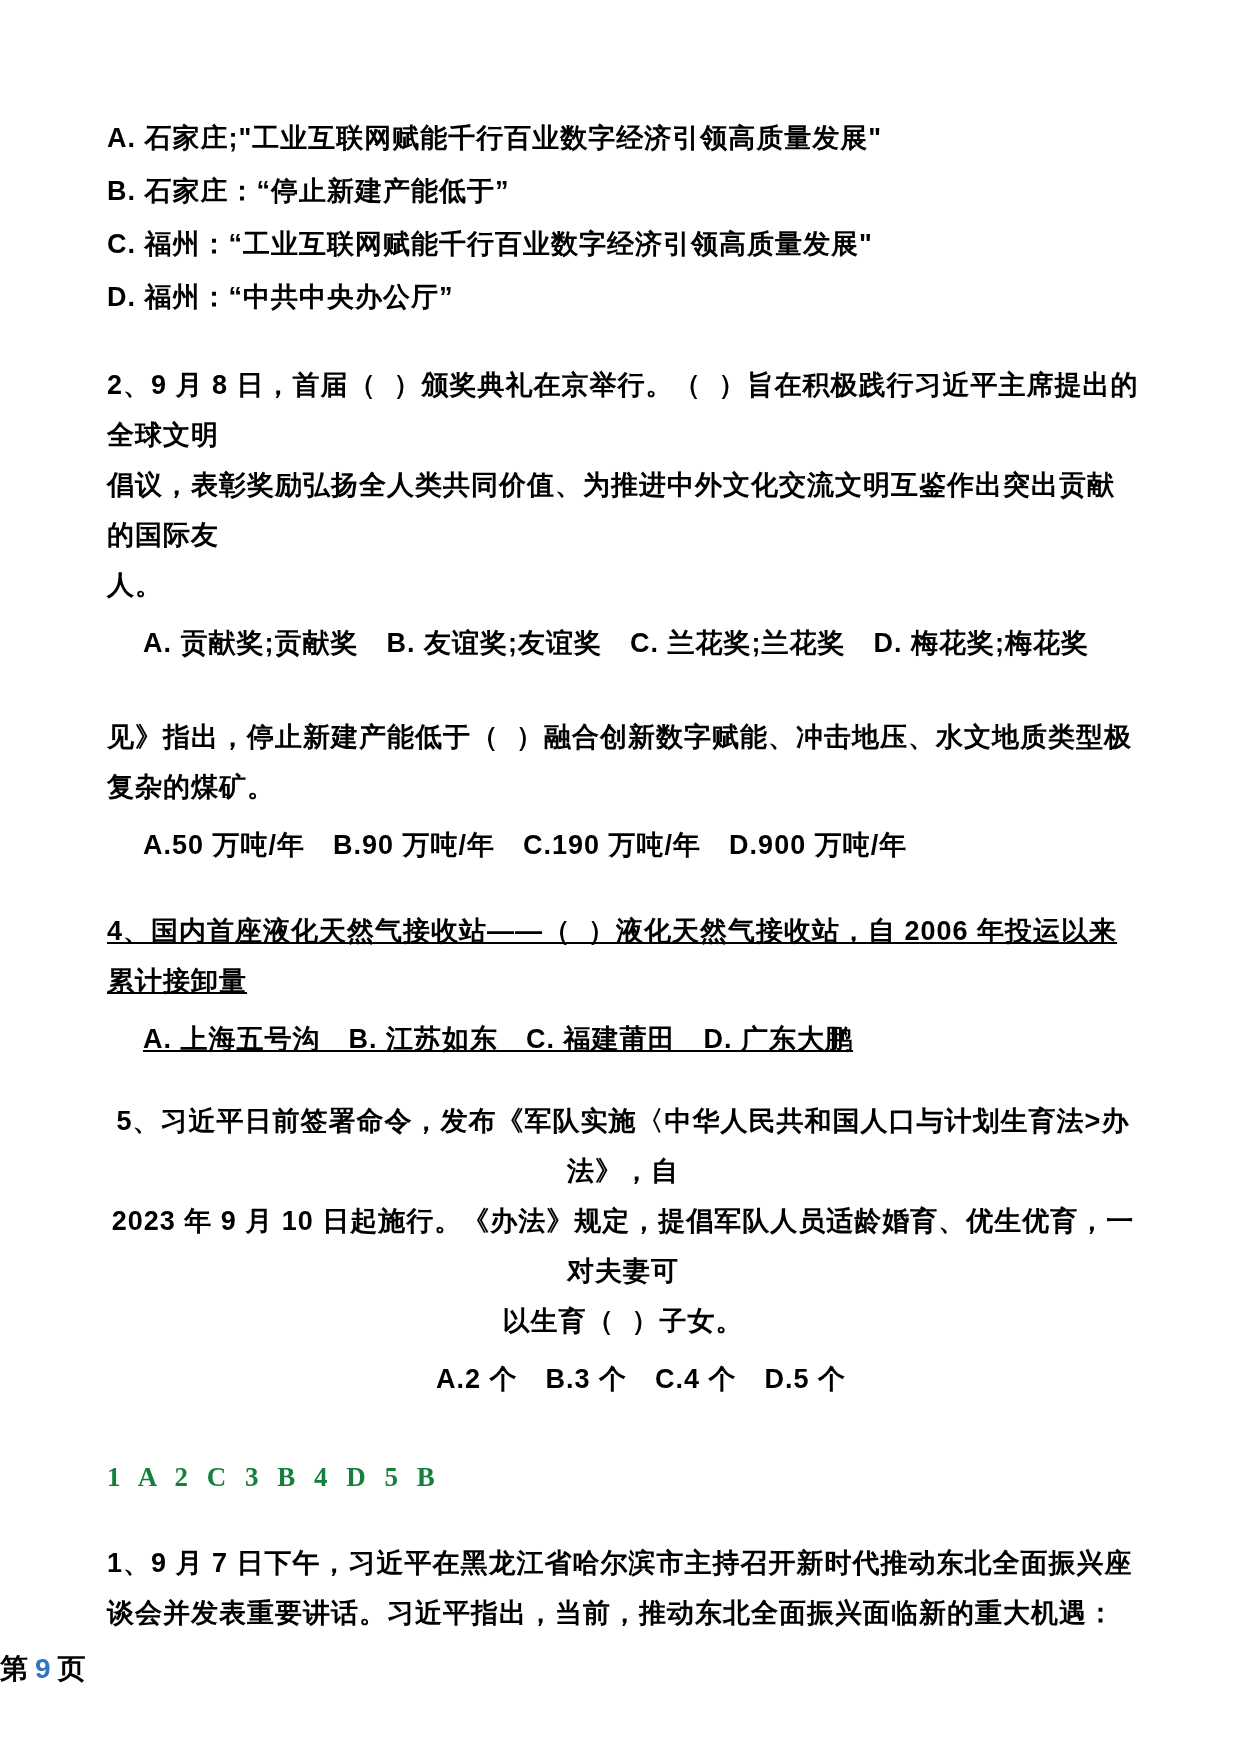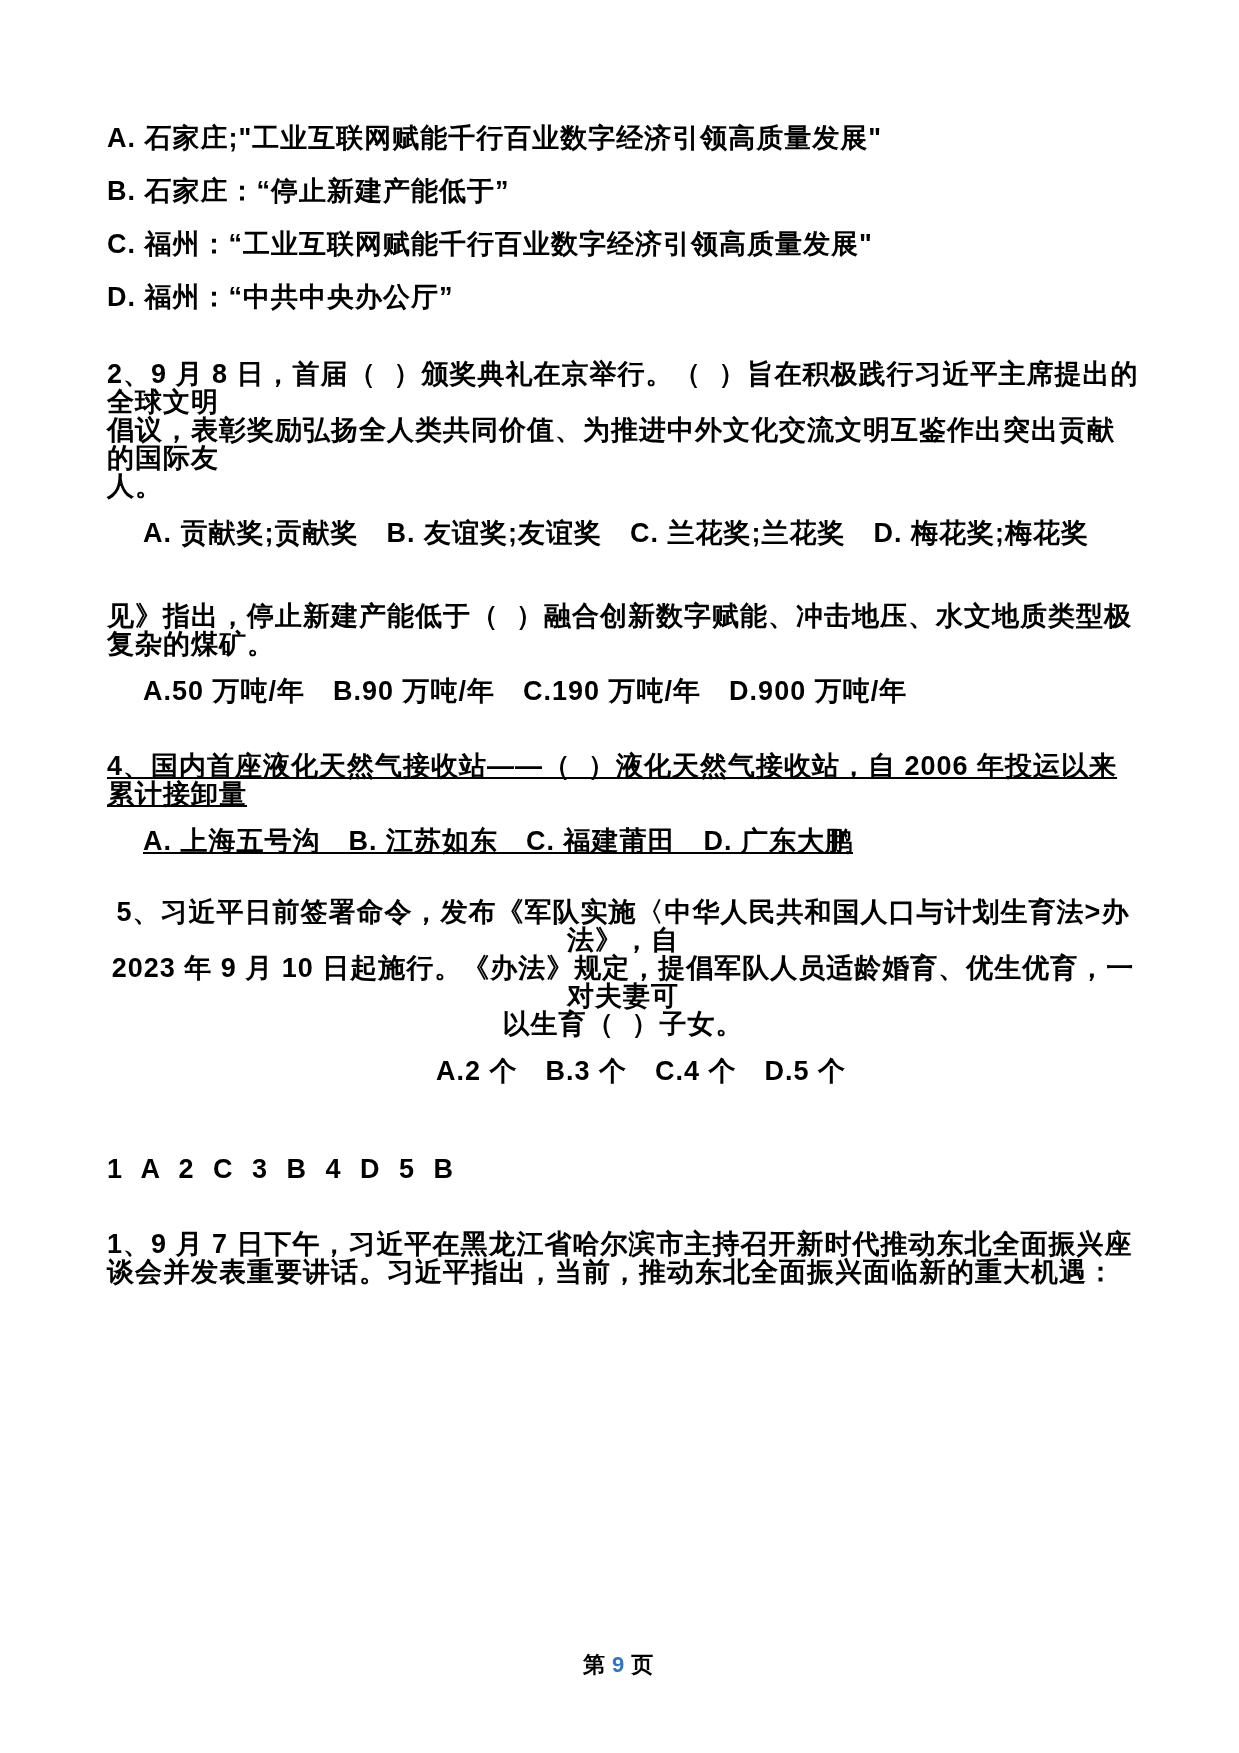--- a/index.html
+++ b/index.html
@@ -16,52 +16,53 @@
     box-sizing: border-box;
     padding: 112px 100px 0 107px;
     overflow: hidden;
     font-family: "Liberation Sans", sans-serif;
     font-weight: 700;
     font-size: 27px;
     color: #000000;
     letter-spacing: 1px;
   }
   .line {
-    line-height: 28px;
+    line-height: 50px;
     white-space: pre-wrap;
   }
   .carryover .line {
     line-height: 53px;
   }
   .block-carryover   { margin-bottom: 36px; }
   .block-q2          { margin-bottom: 44px; }
   .block-q3          { margin-bottom: 36px; }
   .block-q4          { margin-bottom: 32px; text-decoration: underline; }
   .block-q5          { margin-bottom: 0; text-align: center; }
   .options-line {
     margin-top: 8px;
     line-height: 50px;
     white-space: pre-wrap;
     margin-left: 36px;
   }
   .answer-key {
     margin-top: 48px;
     margin-bottom: 36px;
     line-height: 50px;
-    color: #000000;
+    color: #15803d;
     letter-spacing: 6px;
     white-space: pre-wrap;
+    font-family: Liberation Serif, serif;
   }
   .page-footer {
     position: absolute;
     left: 0;
     right: 0;
     top: 1650px;
-    text-align: center;
-    font-size: 22px;
+    text-align: left;
+    font-size: 28px;
     font-weight: 700;
     letter-spacing: 3px;
     color: #000000;
   }
   .page-footer .pagenum {
     color: #2e74c0;
     padding: 0 4px;
   }
 </style>
 </head>

